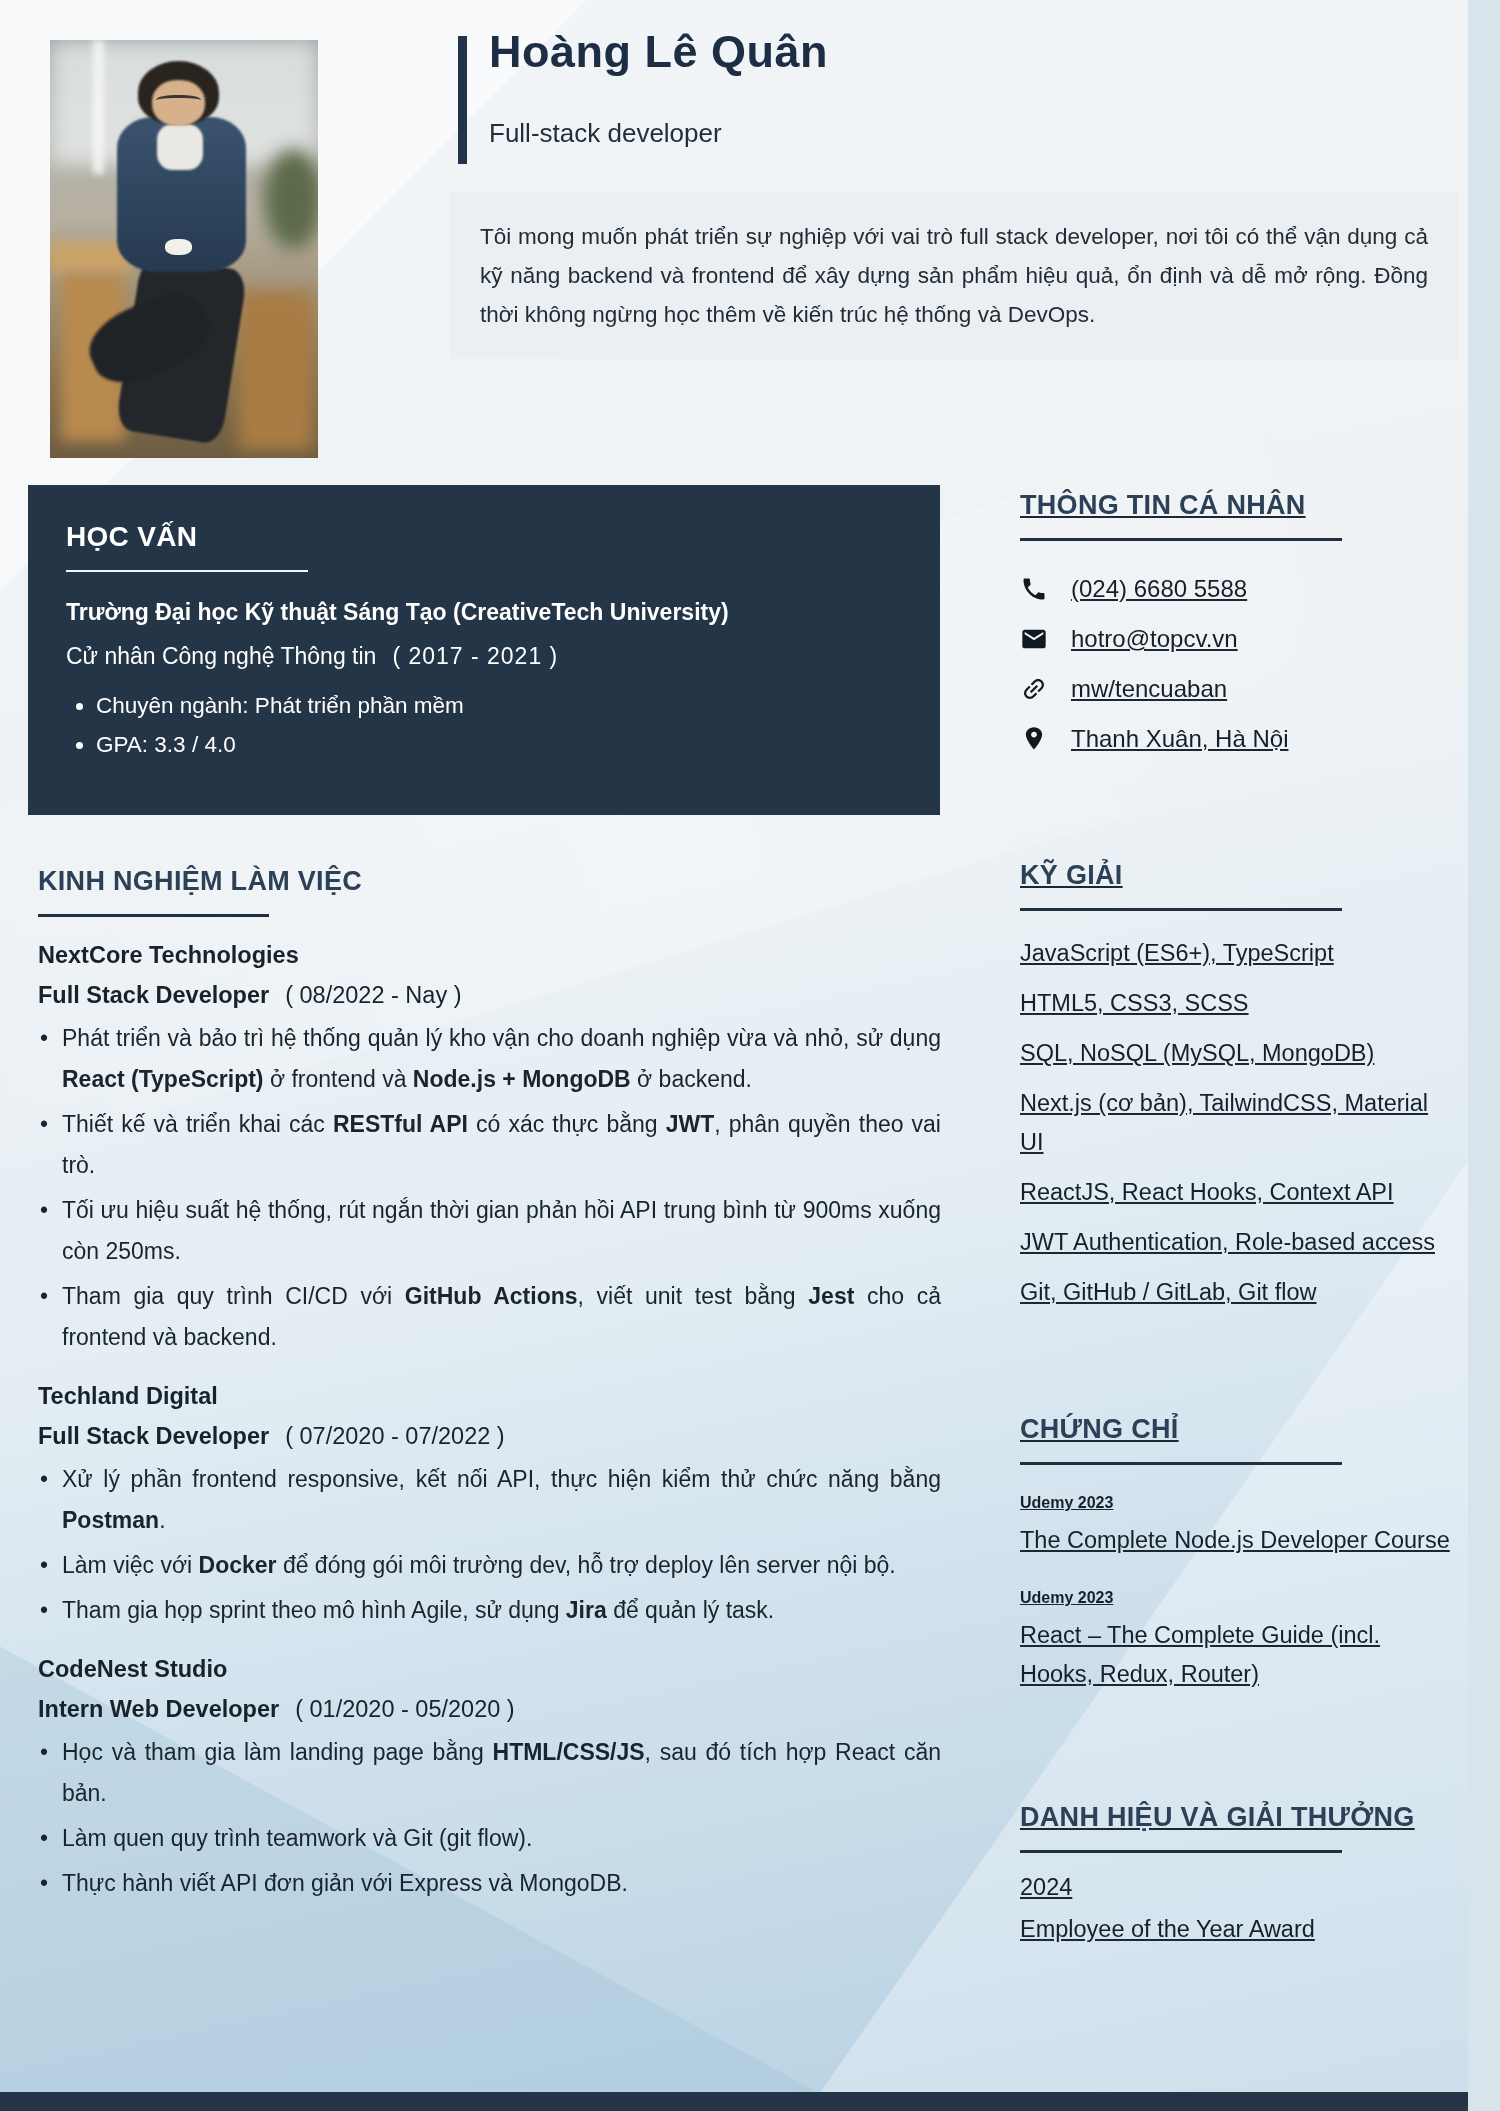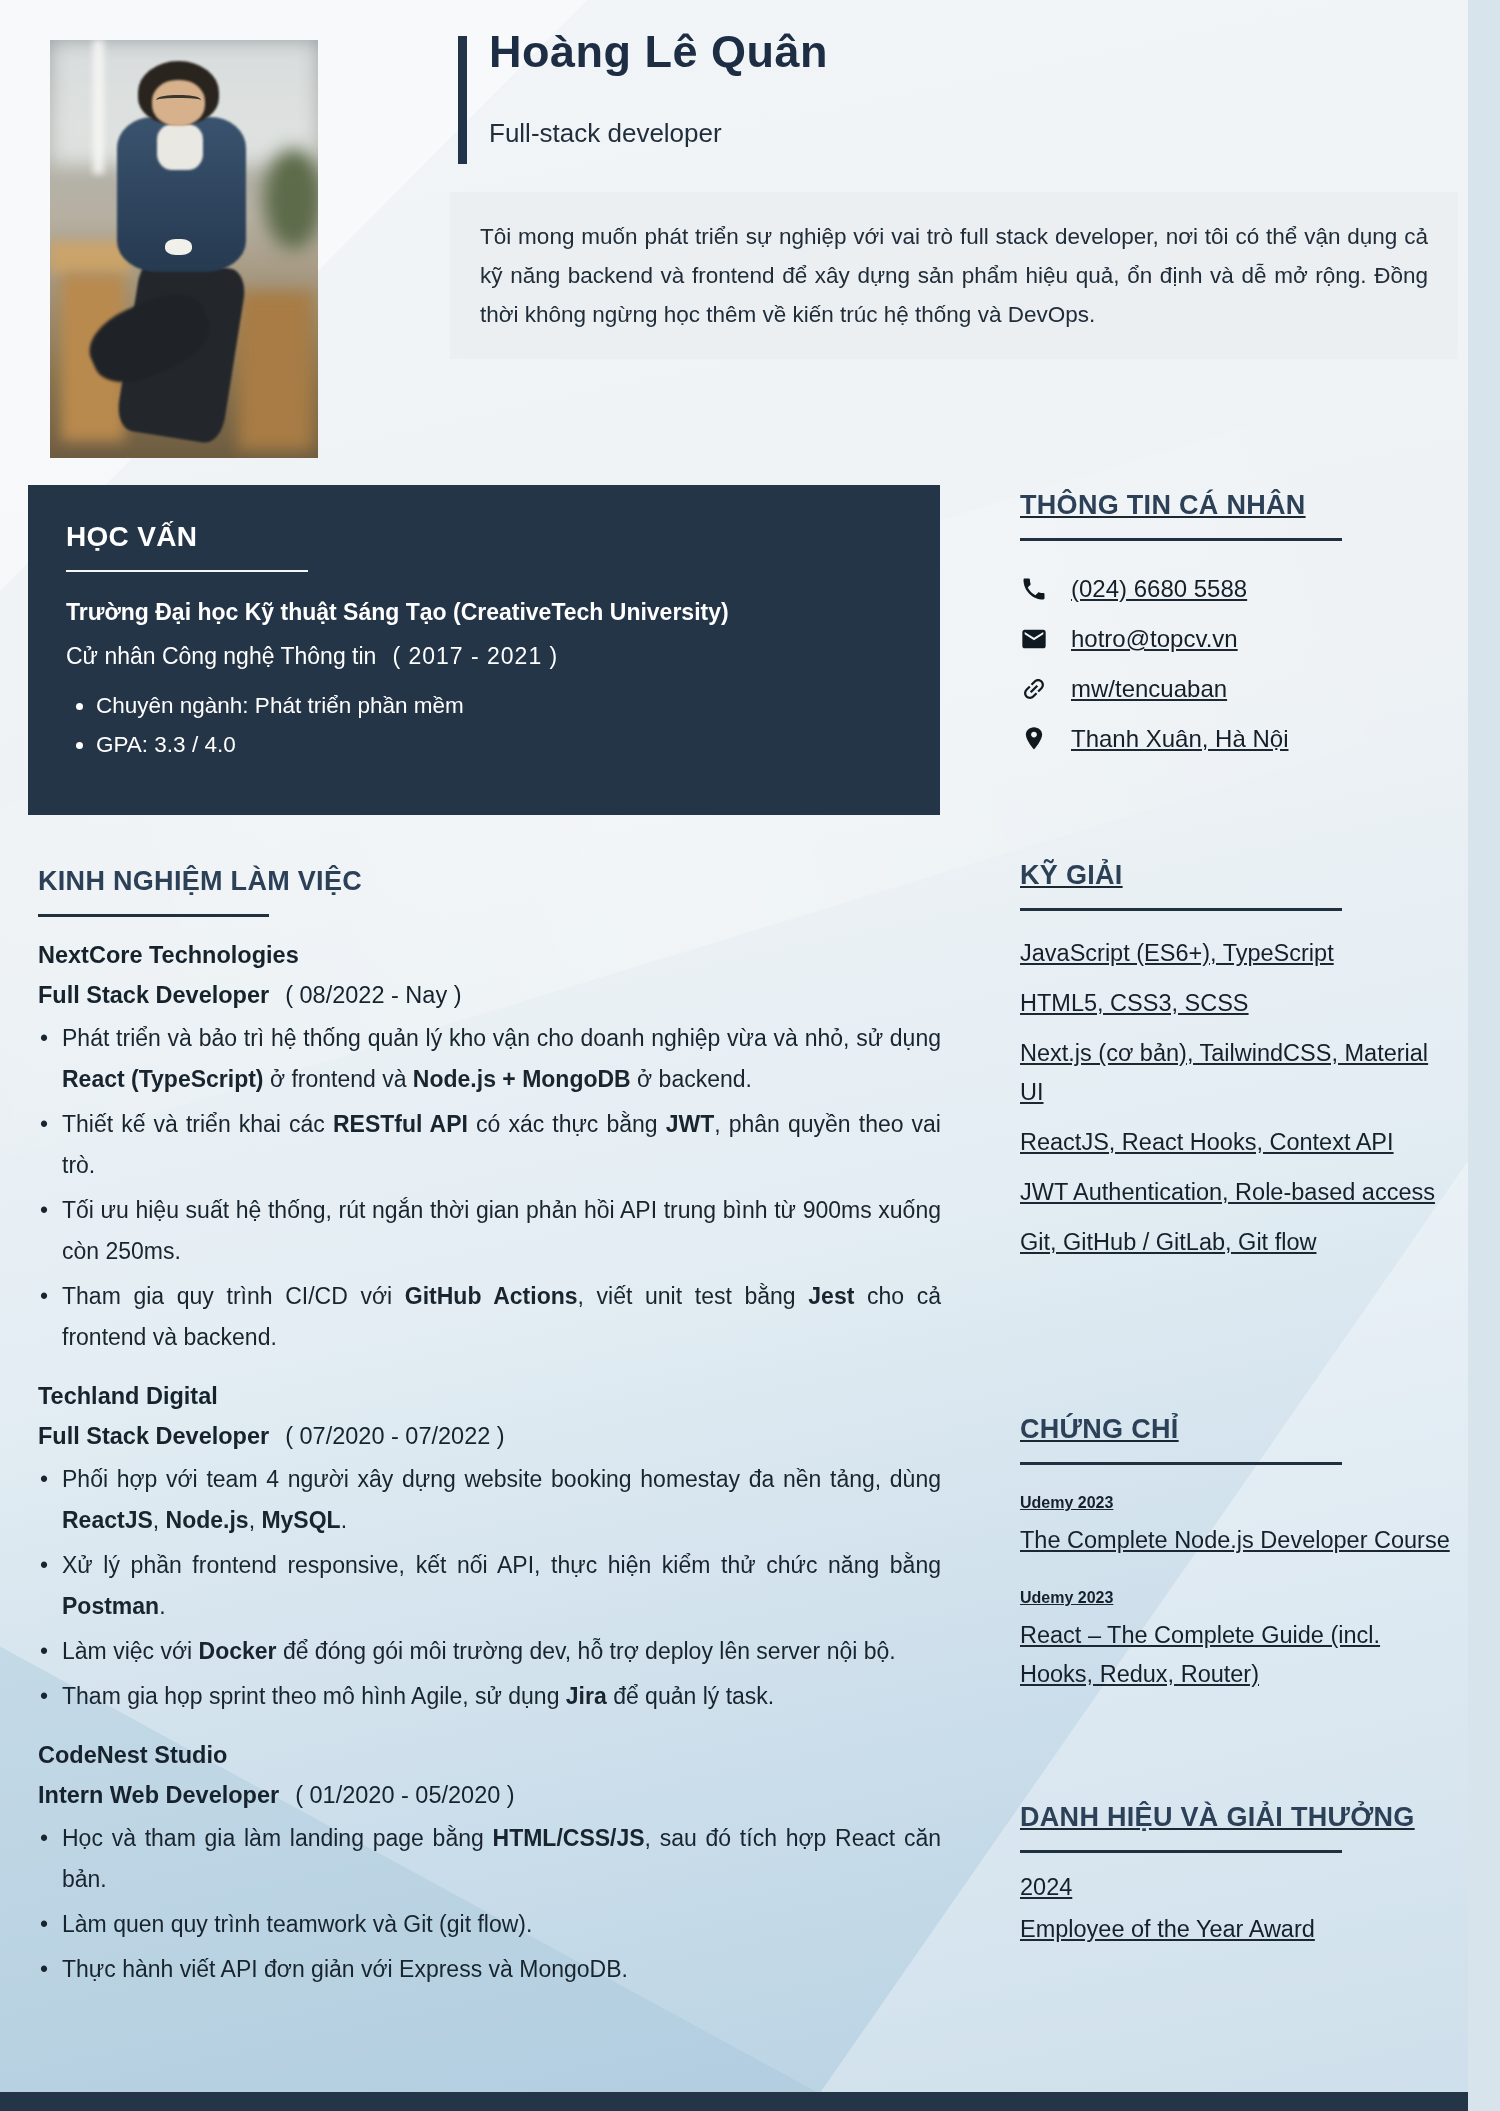--- a/index.html
+++ b/index.html
@@ -199,21 +199,20 @@
         <li><span>Tham gia quy trình CI/CD với </span><span class="b">GitHub Actions</span><span>, viết unit test bằng </span><span class="b">Jest</span><span> cho cả frontend và backend.</span></li>
       </ul>
     </div>
 
     <div class="job">
       <div class="company">Techland Digital</div>
       <div class="role-line">
         <span class="role">Full Stack Developer</span><span class="period">( 07/2020 - 07/2022 )</span>
       </div>
       <ul class="job-bullets">
-        <li><span>Phối hợp với team 4 người xây dựng website booking homestay đa nền tảng, dùng </span><span class="b">ReactJS</span><span>, </span><span class="b">Node.js</span><span>, </span><span class="b">MySQL</span><span>.</span></li>
         <li><span>Xử lý phần frontend responsive, kết nối API, thực hiện kiểm thử chức năng bằng </span><span class="b">Postman</span><span>.</span></li>
         <li><span>Làm việc với </span><span class="b">Docker</span><span> để đóng gói môi trường dev, hỗ trợ deploy lên server nội bộ.</span></li>
         <li><span>Tham gia họp sprint theo mô hình Agile, sử dụng </span><span class="b">Jira</span><span> để quản lý task.</span></li>
       </ul>
     </div>
 
     <div class="job">
       <div class="company">CodeNest Studio</div>
       <div class="role-line">
         <span class="role">Intern Web Developer</span><span class="period">( 01/2020 - 05/2020 )</span>
@@ -225,20 +224,21 @@
       </ul>
     </div>
   </section>
 
   <aside class="side skills">
     <h2 class="sec-h">KỸ GIẢI</h2>
     <div class="rule"></div>
     <ul class="skills-list">
       <li>JavaScript (ES6+), TypeScript</li>
       <li>HTML5, CSS3, SCSS</li>
+      <li>SQL, NoSQL (MySQL, MongoDB)</li>
       <li>Next.js (cơ bản), TailwindCSS, Material UI</li>
       <li>ReactJS, React Hooks, Context API</li>
       <li>JWT Authentication, Role-based access</li>
       <li>Git, GitHub / GitLab, Git flow</li>
     </ul>
   </aside>
 
   <aside class="side certs">
     <h2 class="sec-h">CHỨNG CHỈ</h2>
     <div class="rule"></div>

